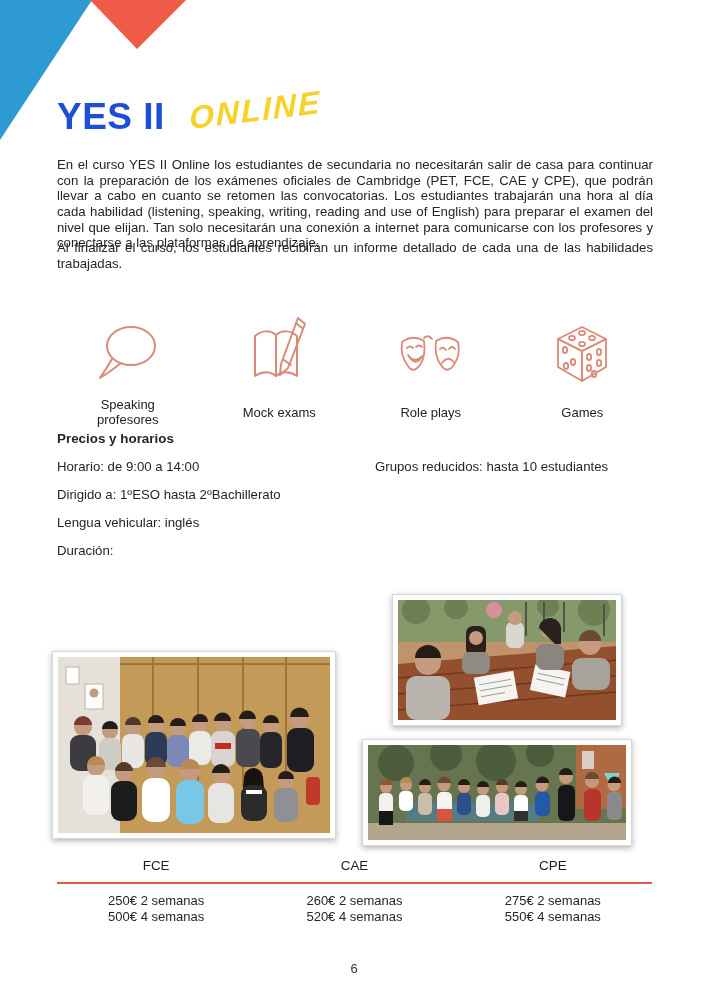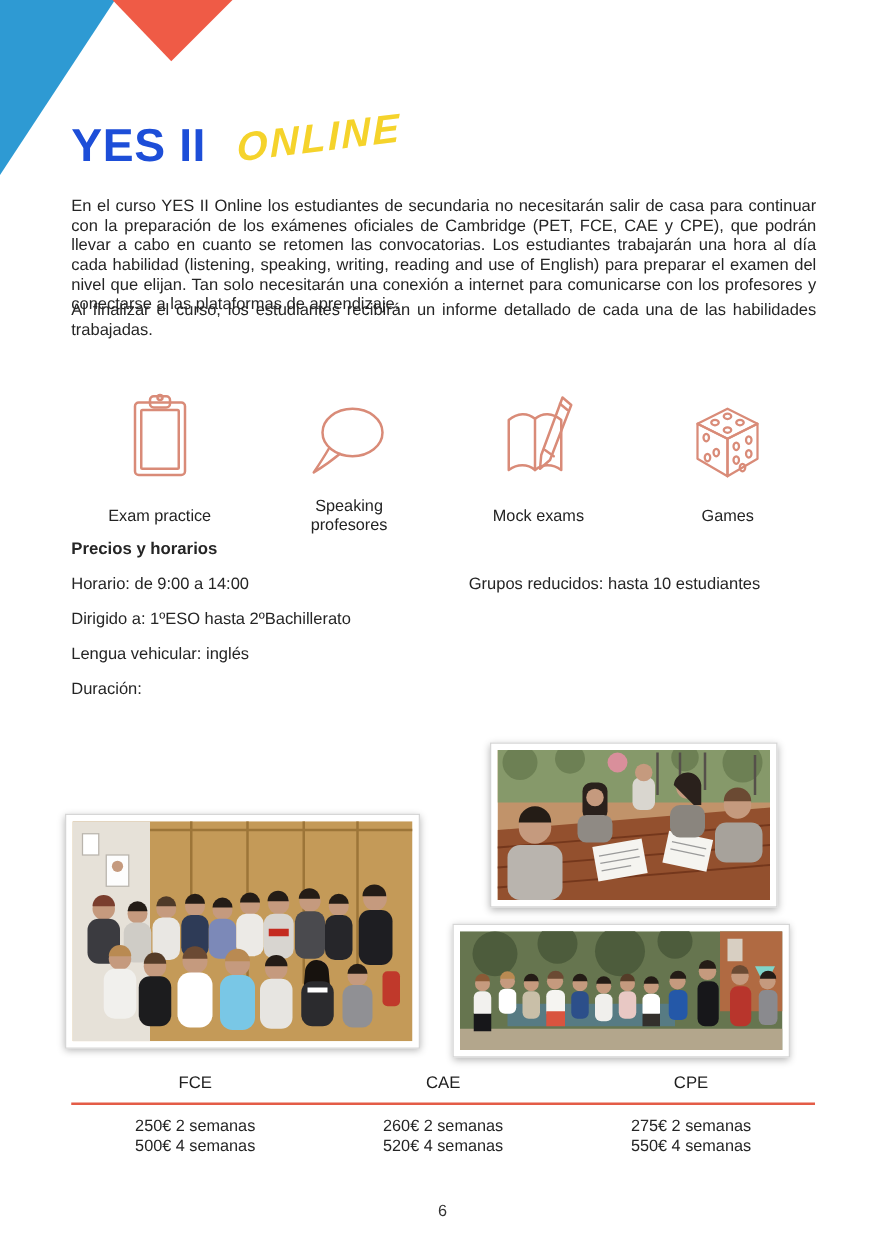--- a/index.html
+++ b/index.html
@@ -73,31 +73,20 @@
   <div class="title-row">
     <span class="title-main">YES II</span>
     <span class="title-online">ONLINE</span>
   </div>
 
   <p class="para para1">En el curso YES II Online los estudiantes de secundaria no necesitarán salir de casa para continuar con la preparación de los exámenes oficiales de Cambridge (PET, FCE, CAE y CPE), que podrán llevar a cabo en cuanto se retomen las convocatorias. Los estudiantes trabajarán una hora al día cada habilidad (listening, speaking, writing, reading and use of English) para preparar el examen del nivel que elijan. Tan solo necesitarán una conexión a internet para comunicarse con los profesores y conectarse a las plataformas de aprendizaje.</p>
   <p class="para para2">Al finalizar el curso, los estudiantes recibirán un informe detallado de cada una de las habilidades trabajadas.</p>
 
   <div class="features">
 
-    <div class="feature">
-      <div class="feat-icon">
-        <svg width="46" height="70" viewBox="0 0 46 70">
-          <rect x="3" y="8" width="40" height="58" rx="3"></rect>
-          <rect x="8" y="14" width="30" height="47" rx="1"></rect>
-          <rect x="15" y="3" width="16" height="9" rx="3"></rect>
-          <circle cx="23" cy="4" r="2"></circle>
-        </svg>
-      </div>
-      <div class="feat-label">Exam practice</div>
-    </div>
 
     <div class="feature">
       <div class="feat-icon">
         <svg width="60" height="62" viewBox="0 0 60 62">
           <ellipse cx="33" cy="24" rx="24" ry="19"></ellipse>
           <path d="M14,37 C10,44 6,50 2,56 C10,51 17,46 23,41"></path>
         </svg>
       </div>
       <div class="feat-label">Speaking profesores</div>
     </div>
@@ -108,20 +97,36 @@
           <path d="M5,22 C12,16 20,16 26,21 L26,62 C20,57 12,57 5,62 Z"></path>
           <path d="M26,21 C32,16 40,16 47,22 L47,62 C40,57 32,57 26,62"></path>
           <path d="M48,4 L55,10 L38,54 L30,61 L31,50 Z"></path>
           <line x1="34" y1="46" x2="41" y2="51"></line>
           <line x1="46" y1="9" x2="52" y2="14"></line>
         </svg>
       </div>
       <div class="feat-label">Mock exams</div>
     </div>
 
+    <div class="feature">
+      <div class="feat-icon">
+        <svg width="66" height="54" viewBox="0 0 66 54" style="stroke-width:1.8">
+          <path d="M4,12 Q15,4 26,11 Q28,26 22,35 Q15,44 10,36 Q2,26 4,12 Z"></path>
+          <path d="M9,18 q3,-3 6,0"></path>
+          <path d="M18,17 q3,-3 6,0"></path>
+          <path d="M10,25 q7,9 14,1 q-6,12 -14,-1 Z"></path>
+          <path d="M38,11 Q49,4 60,12 Q63,26 55,36 Q49,44 43,35 Q36,26 38,11 Z"></path>
+          <path d="M42,19 q3,-3 6,1"></path>
+          <path d="M51,19 q3,-4 6,0"></path>
+          <path d="M44,33 q6,-8 12,-1"></path>
+          <path d="M26,8 q4,-4 8,1"></path>
+        </svg>
+      </div>
+      <div class="feat-label">Role plays</div>
+    </div>
 
     <div class="feature">
       <div class="feat-icon">
         <svg width="58" height="60" viewBox="0 0 58 60" style="stroke-width:1.8">
           <polygon points="29,3 53,15 29,27 5,15"></polygon>
           <polygon points="5,15 5,43 29,57 29,27"></polygon>
           <polygon points="53,15 53,43 29,57 29,27"></polygon>
           <ellipse cx="29" cy="9" rx="3" ry="2.2"></ellipse>
           <ellipse cx="19" cy="14" rx="3" ry="2.2"></ellipse>
           <ellipse cx="39" cy="14" rx="3" ry="2.2"></ellipse>

